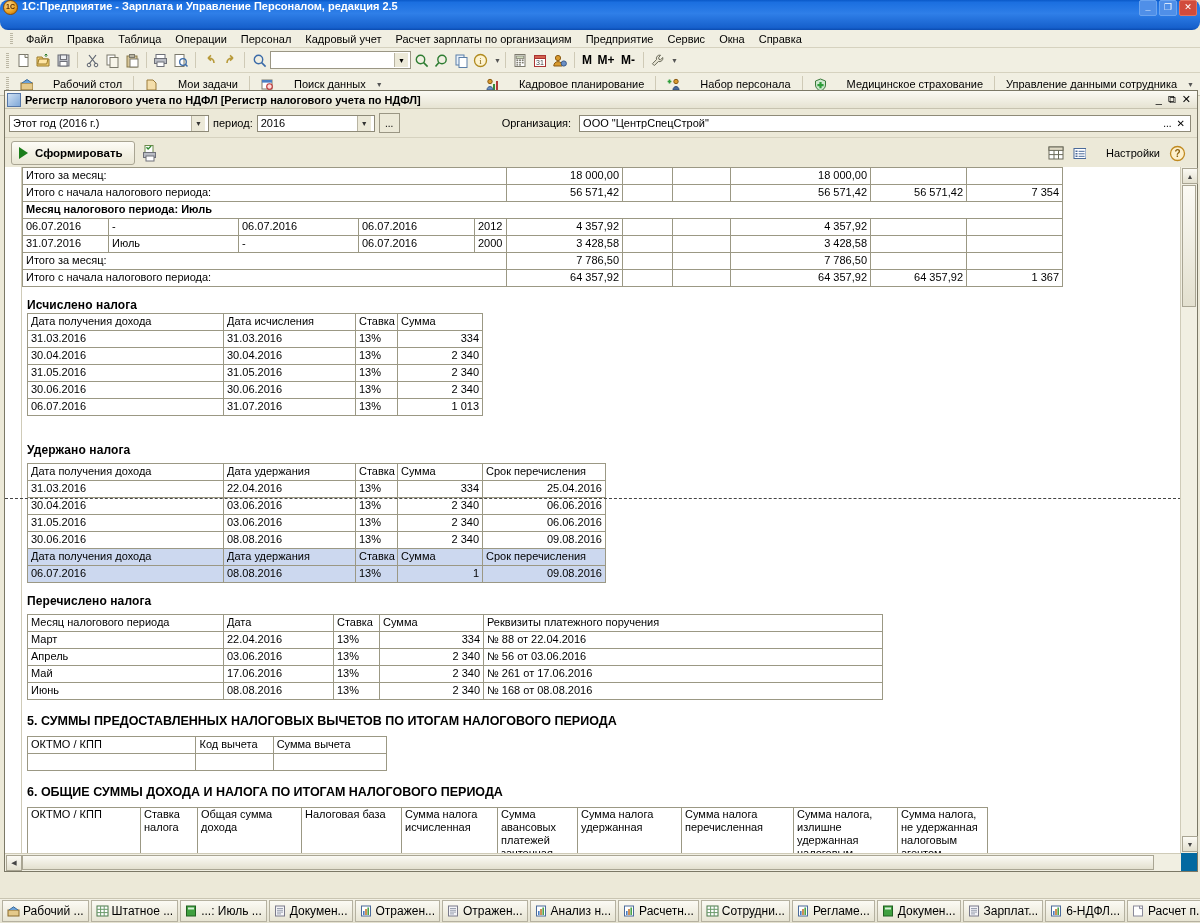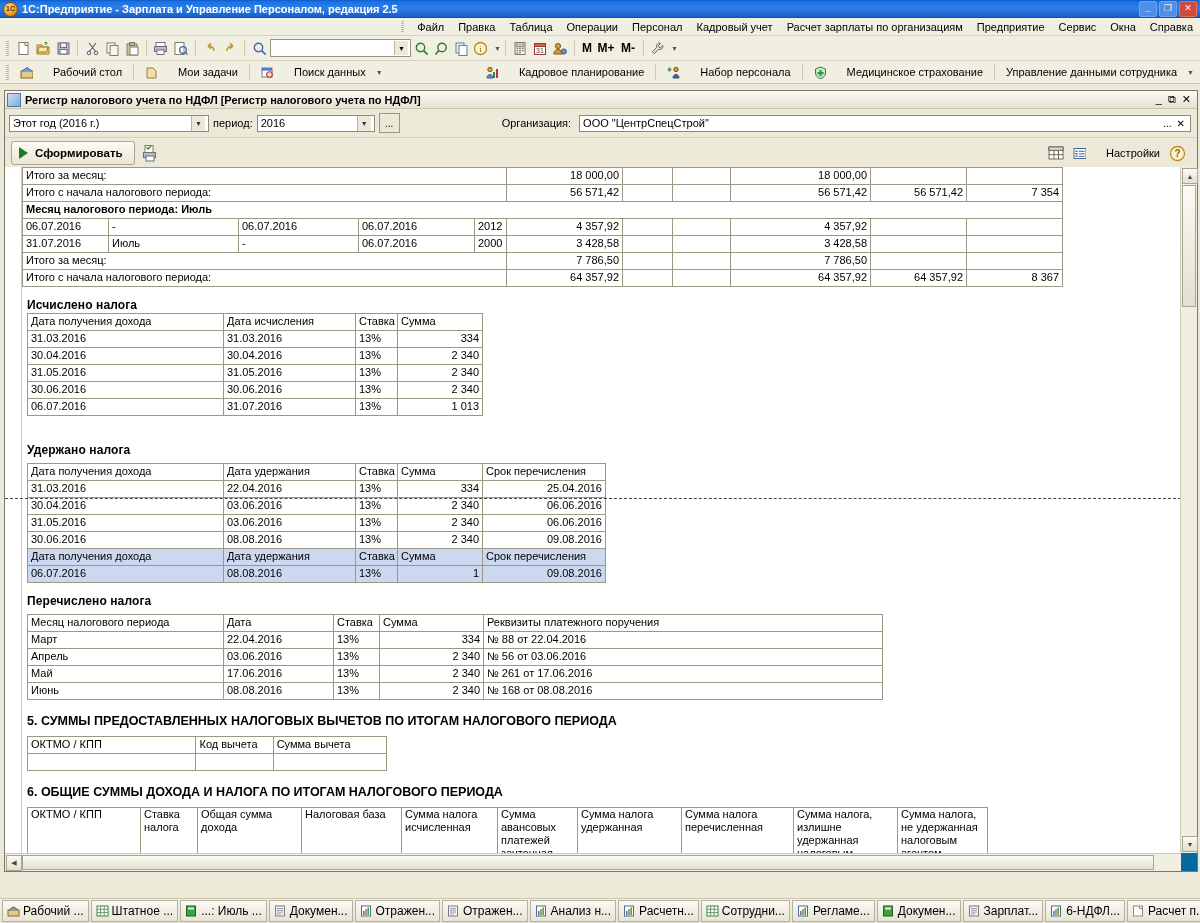--- a/index.html
+++ b/index.html
@@ -5,40 +5,40 @@
   html,body{margin:0;padding:0;}
   body{
     width:1200px;height:923px;overflow:hidden;
     background:#ece9d8;
     font-family:"Liberation Sans","DejaVu Sans",sans-serif;
     font-size:11px;color:#000;
     -webkit-font-smoothing:none;
   }
   
   .titlebar{
-    height:18px;display:flex;align-items:center;
+    height:30px;display:flex;
     background:linear-gradient(to bottom,#0a59c8 0%,#1b6fe0 8%,#2f7fe8 45%,#1660cc 92%,#0a4bb0 100%);
-    color:#fff;font-weight:bold;font-size:11px;padding-left:3px;
+    color:#fff;font-weight:bold;font-size:11px;padding-left:3px;border-radius:8px;
   }
   .titlebar .ic1c{
     width:13px;height:13px;border-radius:50%;
     background:radial-gradient(circle at 35% 30%,#ffd98a,#e8a020 60%,#b06000);
     border:1px solid #8a4a00;margin-right:4px;flex:0 0 auto;
     font-size:7px;color:#5a2b00;text-align:center;line-height:12px;font-weight:bold;
   }
   .titlebar .tbtns{margin-left:auto;display:flex;gap:2px;padding-right:3px;}
   .titlebar .tbtn{
     width:16px;height:14px;background:#4f8fe8;border:1px solid #6ba4ef;
     color:#fff;font-size:9px;line-height:13px;text-align:center;border-radius:2px;
   }
   .titlebar .tbtn.close{background:#d14b3c;border-color:#e2725f;}
   
   .menubar{
     height:17px;display:flex;align-items:center;
-    background:#f1efe2;border-bottom:1px solid #d6d2bf;padding-left:10px;justify-content:flex-end;
+    background:#f1efe2;border-bottom:1px solid #d6d2bf;padding-left:10px;
   }
   .menubar .grip{width:3px;height:11px;margin-right:6px;
     background:repeating-linear-gradient(to bottom,#bbb7a4 0 1px,transparent 1px 2px);}
   .menubar .mi{padding:1px 7px;font-size:11px;white-space:nowrap;cursor:default;}
   
   .toolbar{
     height:24px;display:flex;align-items:center;
     background:#f1efe2;border-bottom:1px solid #d6d2bf;padding-left:6px;
   }
   .tb-grip{width:3px;height:15px;margin-right:4px;
@@ -509,21 +509,21 @@
           <td class="num"></td>
           <td class="num"></td>
         </tr>
         <tr>
           <td colspan="5">Итого с начала налогового периода:</td>
           <td class="num">64 357,92</td>
           <td></td>
           <td></td>
           <td class="num">64 357,92</td>
           <td class="num">64 357,92</td>
-          <td class="num">8 367</td>
+          <td class="num">1 367</td>
         </tr>
       </tbody>
         </table>
 
       <div class="secthead" style="margin:11px 0 1px 5px">Исчислено налога</div>
       <table class="rep" style="width:455px;margin-left:5px">
         <colgroup>
             <col style="width:196px">
             <col style="width:132px">
             <col style="width:42px">

